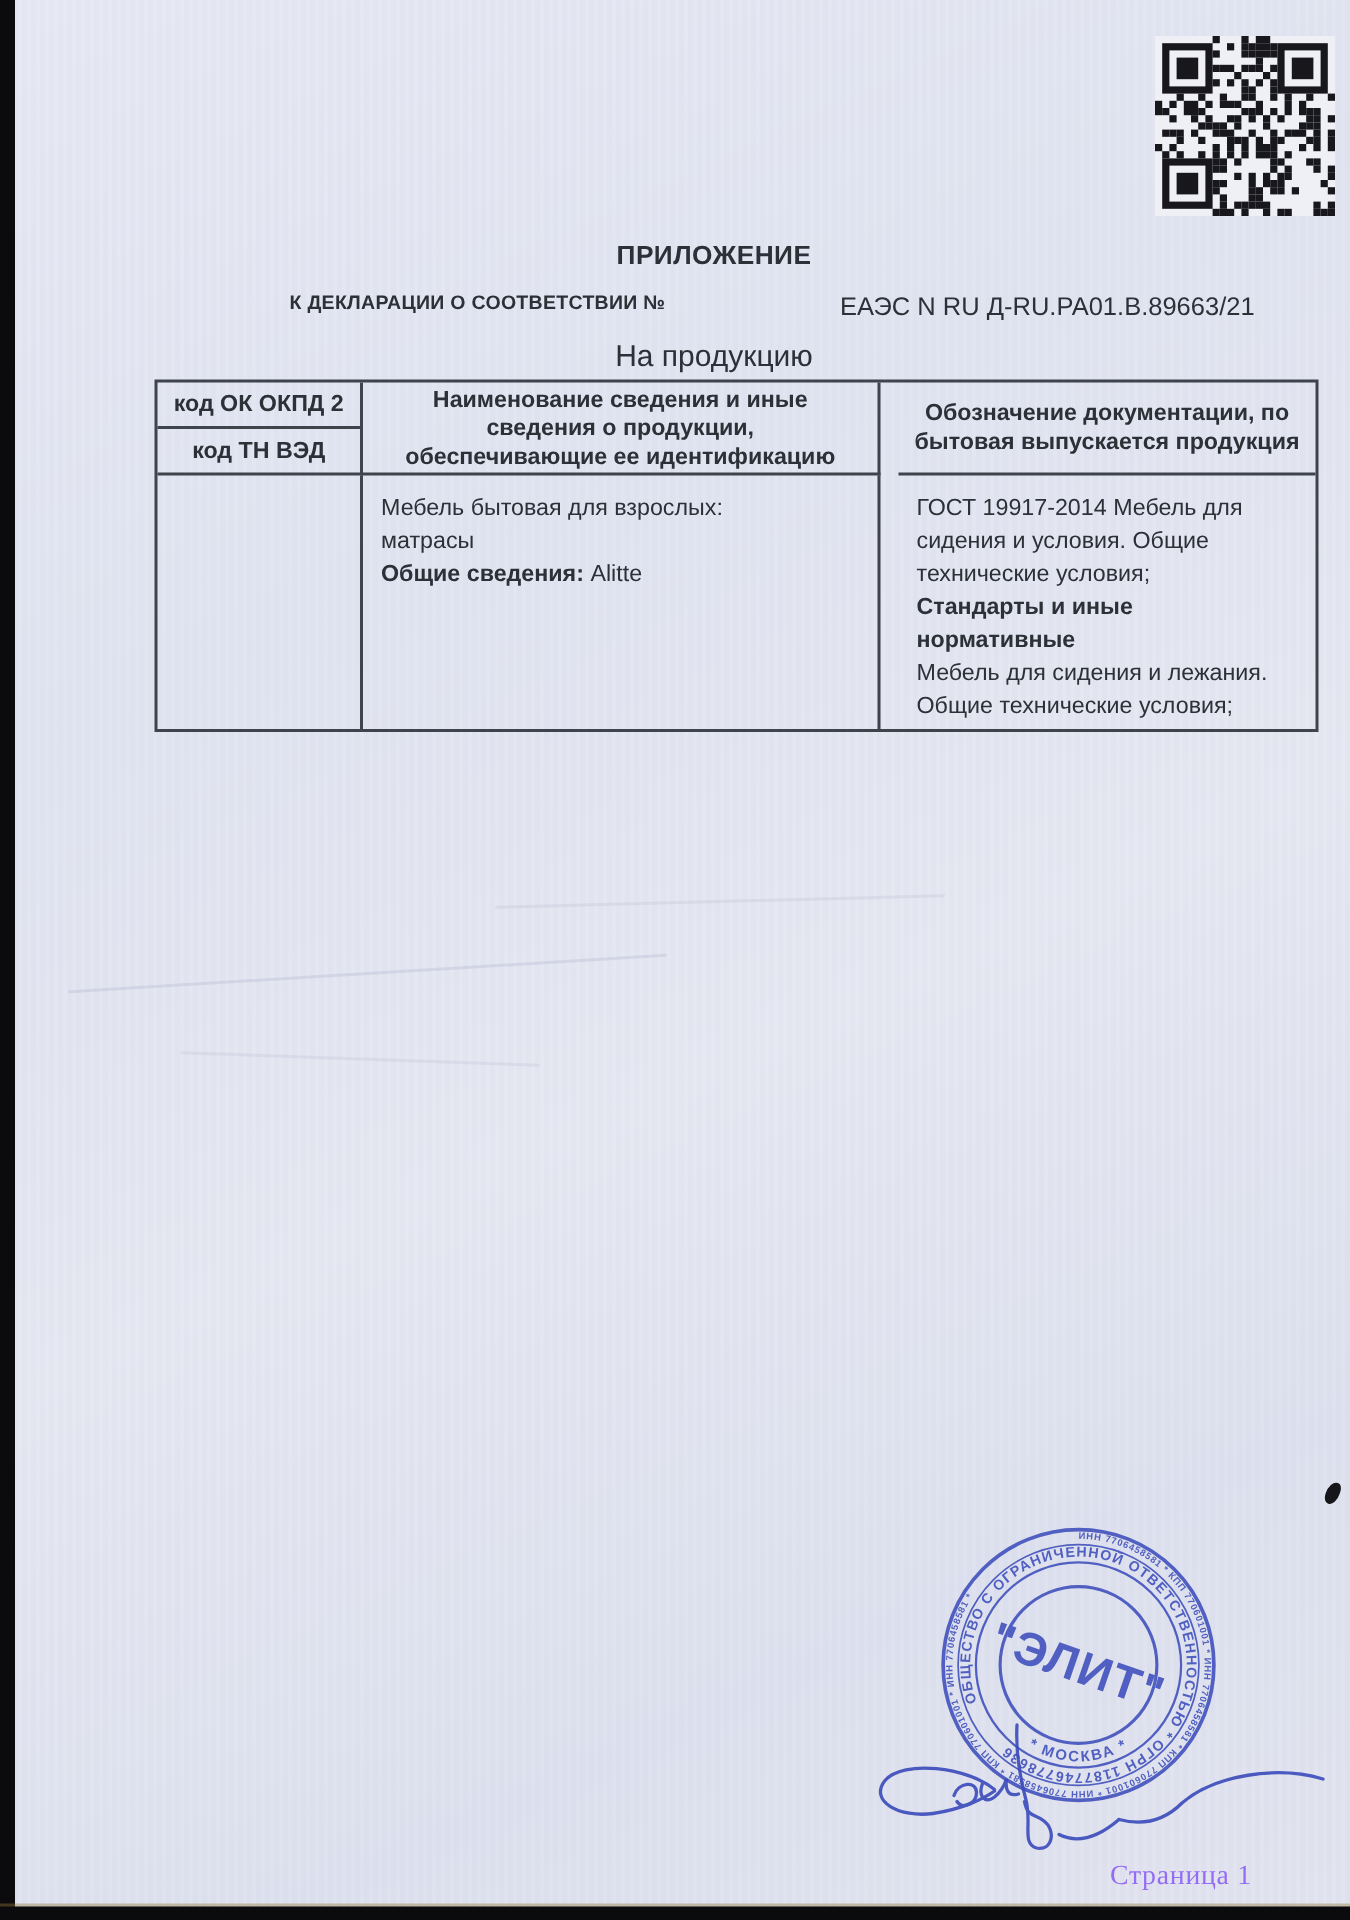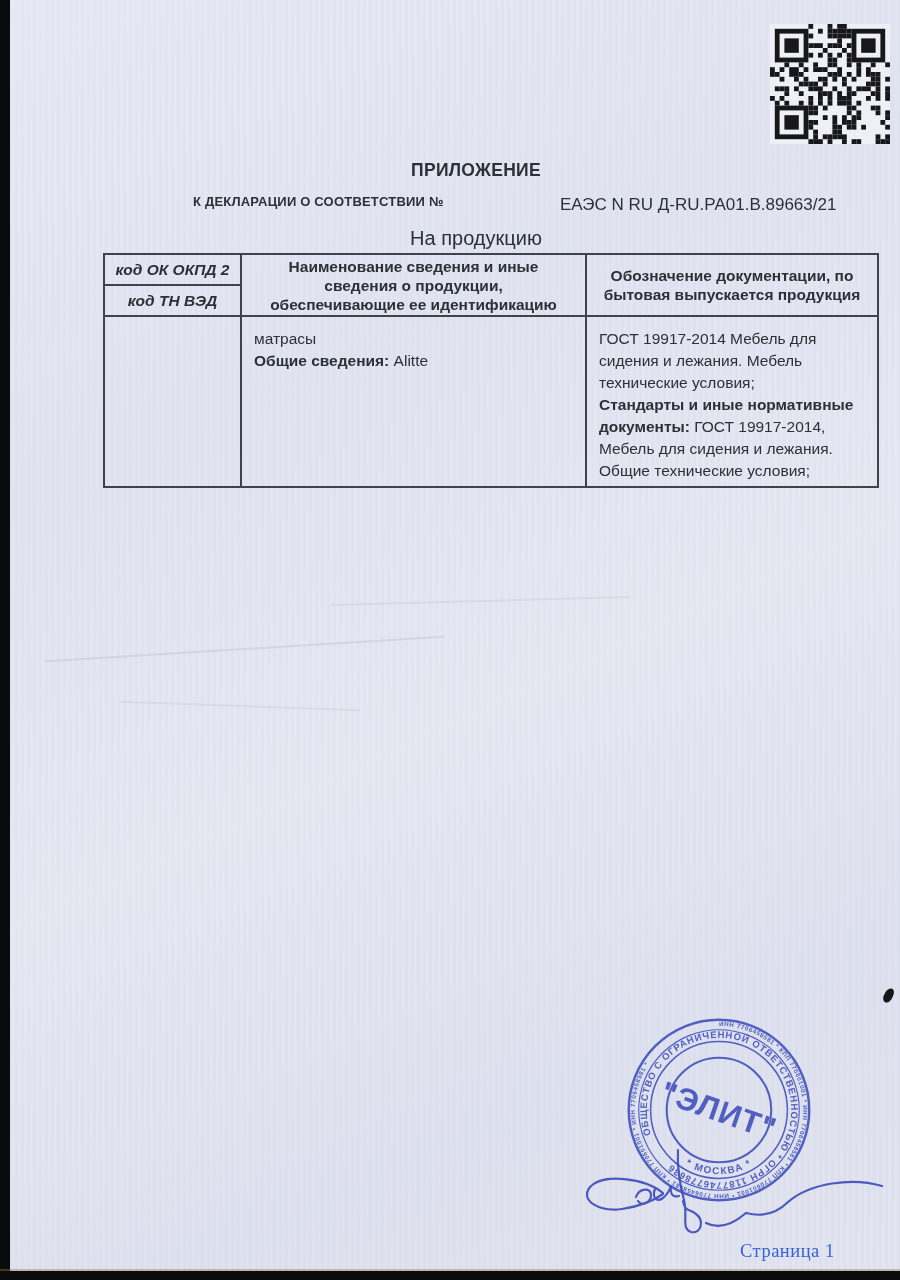--- a/index.html
+++ b/index.html
@@ -26,38 +26,38 @@
   .decl-number{left:560px;top:195px;font-size:17px;}
   .product-caption{left:89px;top:227px;width:774px;text-align:center;font-size:20px;}
   
   .doc-table{
     left:103px;top:253px;width:776px;box-sizing:border-box;
     border:2px solid #3f434b;display:grid;
     grid-template-columns:137px 345px 290px;grid-template-rows:62px 169px;
     background:transparent;
   }
   .cell{box-sizing:border-box;border-right:2px solid #3f434b;border-bottom:2px solid #3f434b;font-size:15.5px;}
-  .cell.last-col{border-right:none;}
+  .cell.last-col{border-right:none;margin-left:12px;}
   .cell.last-row{border-bottom:none;}
   .hdr{font-weight:bold;text-align:center;line-height:19px;display:flex;flex-direction:column;justify-content:center;align-items:center;}
-  .codes-hdr{display:flex;flex-direction:column;padding:0;font-style:italic;}
+  .codes-hdr{display:flex;flex-direction:column;padding:0;}
   .codes-hdr .half{flex:1;display:flex;align-items:center;justify-content:center;font-weight:bold;}
   .codes-hdr .half.top{border-bottom:2px solid #3f434b;}
   .body-cell{padding:11px 12px 0 12px;line-height:22px;}
   .body-cell .line{min-height:22px;}
   b{font-weight:bold;}
   
   .qr{left:770px;top:24px;width:120px;height:120px;background:#eef0f6;}
   
   .ink-speck{left:884px;top:988px;width:9px;height:15px;background:#15151a;border-radius:65% 35% 60% 40%;transform:rotate(18deg);}
   
   .stamp{left:624px;top:1015px;width:190px;height:190px;opacity:.9;}
   .signature{left:560px;top:1000px;width:330px;height:270px;}
   
-  .footer{left:740px;top:1241px;width:150px;font-family:"Liberation Serif",serif;font-size:18.5px;color:#1d4ed8;opacity:.88;letter-spacing:.5px;}
+  .footer{left:740px;top:1241px;width:150px;font-family:"Liberation Serif",serif;font-size:18.5px;color:#8b5cf6;opacity:.88;letter-spacing:.5px;}
 </style>
 </head>
 <body>
 
 <div class="abs crease c1"></div>
 <div class="abs crease c2"></div>
 <div class="abs crease c3"></div>
 
 <div class="abs qr">
   <svg width="120" height="120" viewBox="0 0 120 120">
@@ -280,29 +280,29 @@
     <div>сведения о продукции,</div>
     <div>обеспечивающие ее идентификацию</div>
   </div>
   <div class="cell hdr last-col">
     <div>Обозначение документации, по</div>
     <div>бытовая выпускается продукция</div>
   </div>
 
   <div class="cell body-cell last-row"></div>
   <div class="cell body-cell last-row">
+    <div class="line"><span>Мебель бытовая для взрослых:</span></div>
     <div class="line"><span>матрасы</span></div>
     <div class="line"><b>Общие сведения:</b><span> Alitte</span></div>
   </div>
   <div class="cell body-cell last-row last-col">
     <div class="line"><b></b><span>ГОСТ 19917-2014 Мебель для</span></div>
-    <div class="line"><b></b><span>сидения и лежания. Мебель</span></div>
+    <div class="line"><b></b><span>сидения и условия. Общие</span></div>
     <div class="line"><b></b><span>технические условия;</span></div>
     <div class="line"><b>Стандарты и иные нормативные</b><span></span></div>
-    <div class="line"><b>документы:</b><span> ГОСТ 19917-2014,</span></div>
     <div class="line"><b></b><span>Мебель для сидения и лежания.</span></div>
     <div class="line"><b></b><span>Общие технические условия;</span></div>
   </div>
 </div>
 
 <div class="abs ink-speck"></div>
 
 <div class="abs stamp">
   <svg width="190" height="190" viewBox="0 0 200 200">
     <defs>

